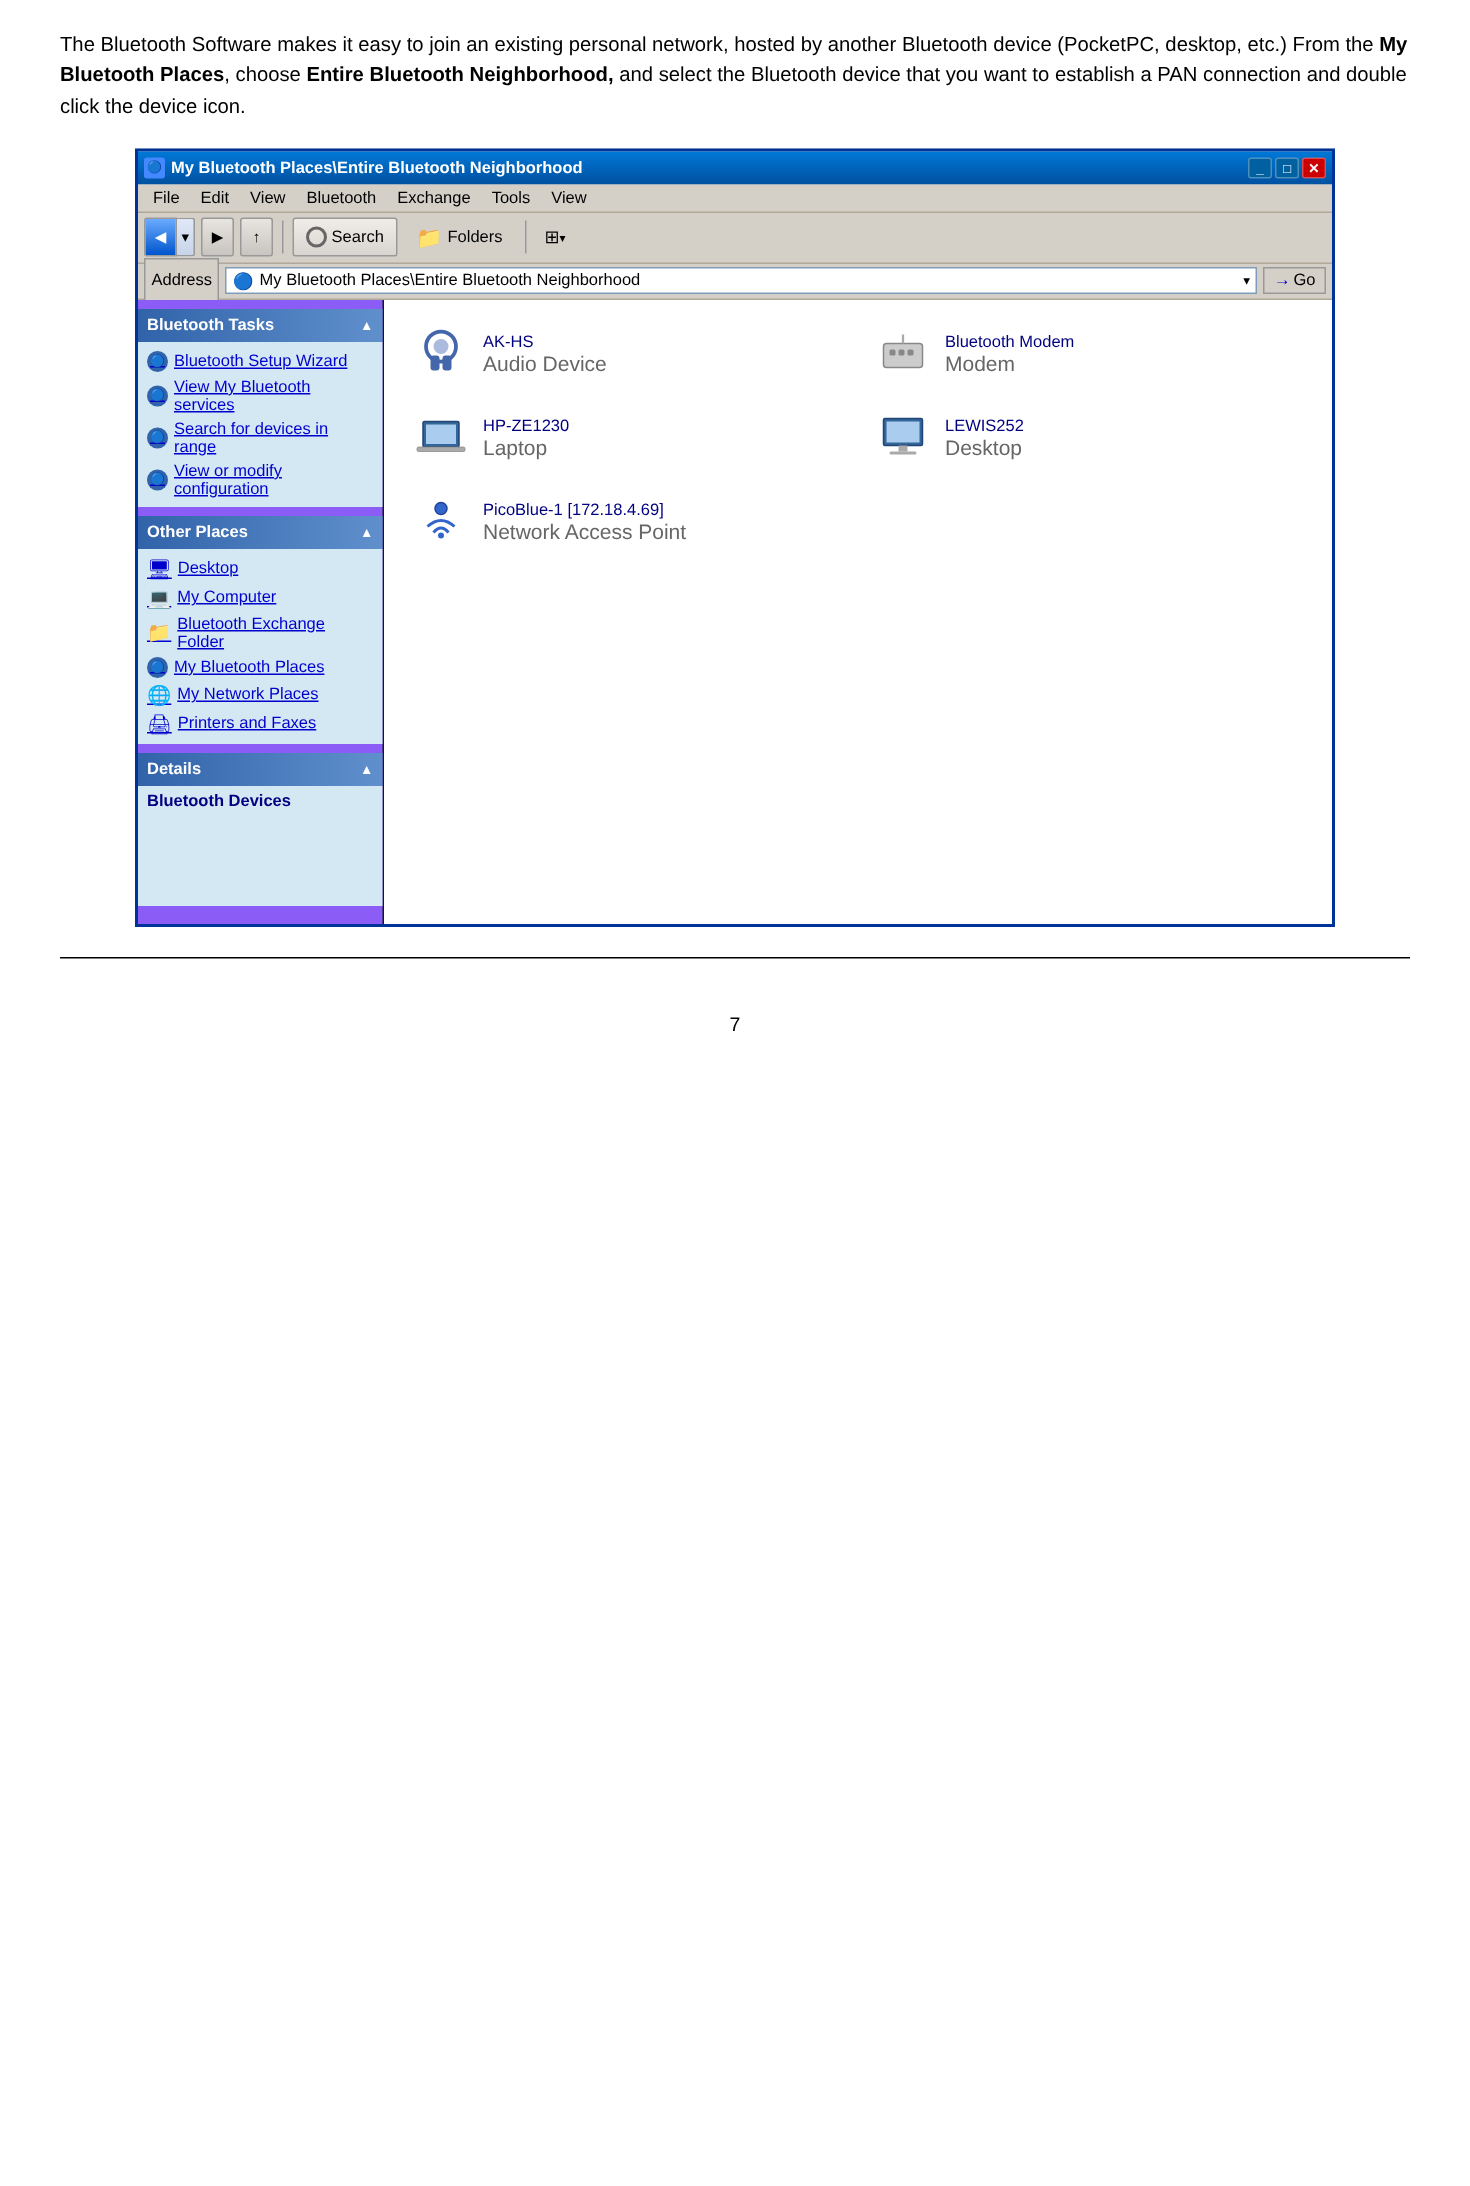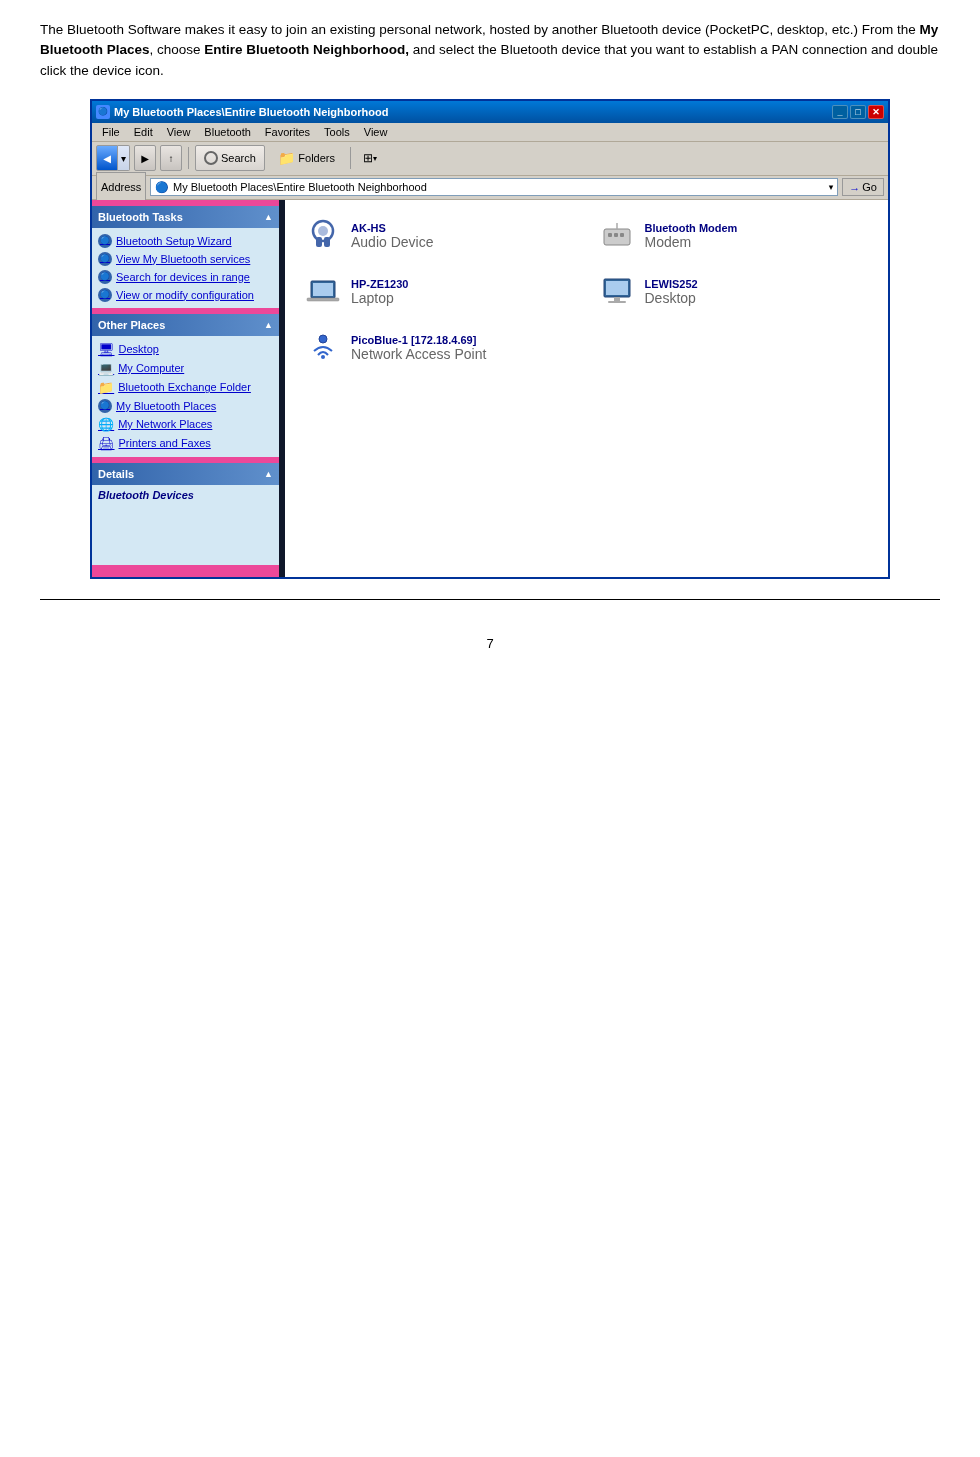--- a/index.html
+++ b/index.html
@@ -223,23 +223,23 @@
 
     
     .main-area {
       display: flex;
       background: white;
       min-height: 340px;
     }
 
     
     .sidebar {
-      width: 193px;
-      background: #ec4899;
-      border-right: 6px solid #0f172a;
+      width: 164px;
+      background: #8b5cf6;
+      border-right: 1px solid #0f172a;
       padding: 6px 0;
     }
 
     .sidebar-section {
       margin-bottom: 6px;
     }
 
     .sidebar-section-header {
       background: linear-gradient(to right, #3163aa, #6090cc);
       color: white;
@@ -303,41 +303,40 @@
     }
 
     .device-info {
       display: flex;
       flex-direction: column;
     }
 
     .device-name {
       font-size: 11px;
       color: #000080;
-      font-weight: bold;
+      font-weight: normal;
     }
 
     .device-type {
       font-size: 14px;
       color: #666;
     }
 
     
     .details-section {
       background: #d4e8f4;
       padding: 4px 6px;
       min-height: 80px;
     }
 
     .details-title {
       font-size: 11px;
       font-weight: bold;
       color: #000080;
       margin-bottom: 4px;
-      font-style: italic;
     }
 
     
     .page-number {
       text-align: center;
       margin-top: 30px;
       font-size: 13px;
       color: #000;
     }
 
@@ -382,21 +381,21 @@
         <div class="title-btn max">□</div>
         <div class="title-btn close">✕</div>
       </div>
     </div>
 
     <div class="menu-bar">
       <span class="menu-item">File</span>
       <span class="menu-item">Edit</span>
       <span class="menu-item">View</span>
       <span class="menu-item">Bluetooth</span>
-      <span class="menu-item">Favorites</span>
+      <span class="menu-item">Exchange</span>
       <span class="menu-item">Tools</span>
       <span class="menu-item">View</span>
     </div>
 
     <div class="toolbar">
       <div class="back-btn">
         <div class="nav-arrow" style="background: linear-gradient(to bottom, #6aabff, #0055cc); border-radius: 2px 0 0 2px;">
           <span style="color:white; font-size:10px;">◀</span>
         </div>
         <div style="background: linear-gradient(to bottom, #e0e8f8, #c8d4e8); border: 1px solid #999; border-left:none; height:26px; display:flex; align-items:center; padding:0 3px; font-size:10px; border-radius: 0 2px 2px 0;">▾</div>

